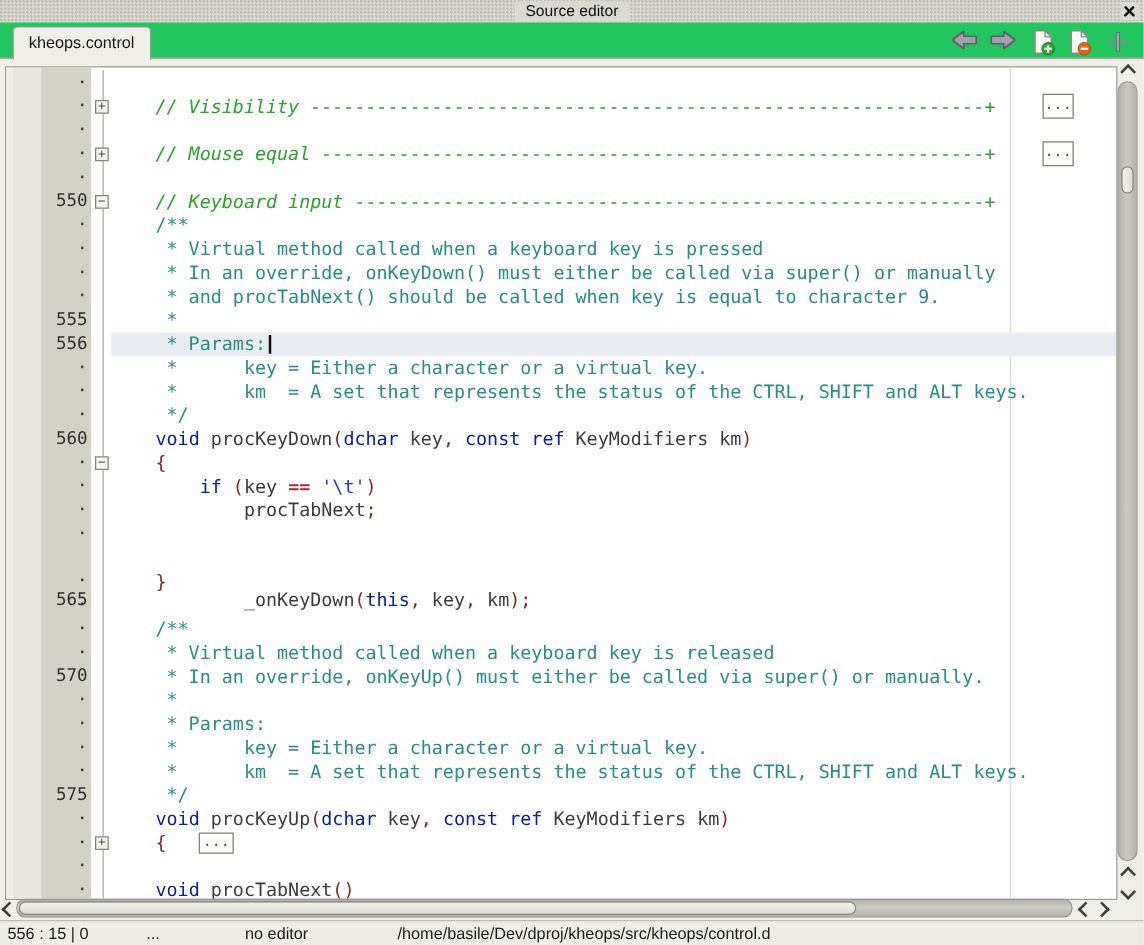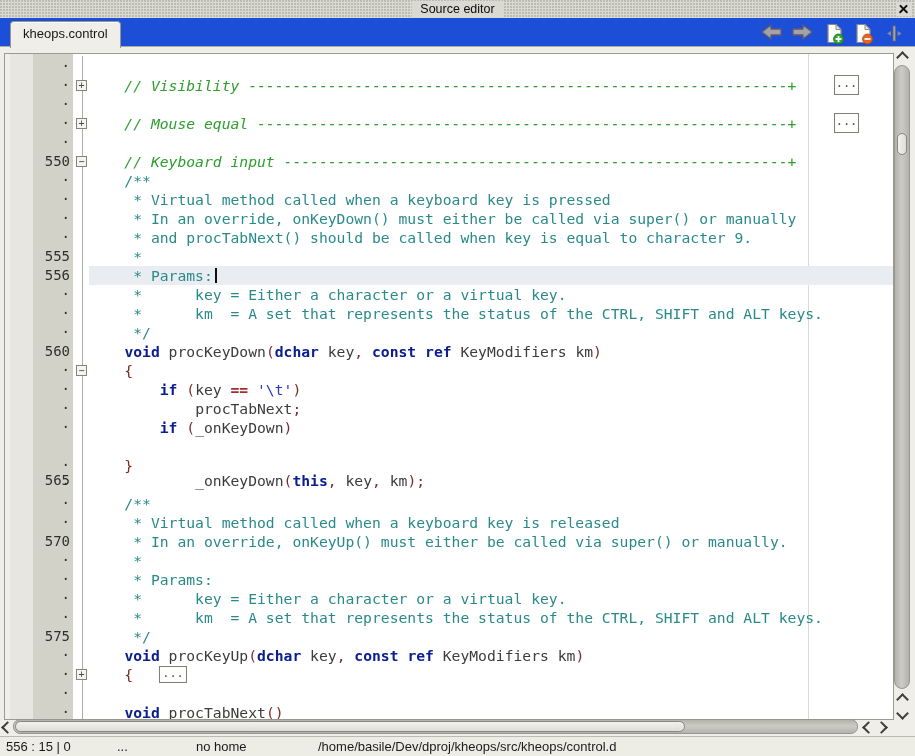--- a/index.html
+++ b/index.html
@@ -9,21 +9,21 @@
   
   #titlebar{position:absolute;left:0;top:0;width:100%;height:18px;background:#DBDAD2;
     background-image:radial-gradient(circle at 1px 1px,#BDBCB4 0.9px,rgba(0,0,0,0) 1.05px);
     background-size:3px 3px;}
   #title{position:absolute;left:50%;transform:translateX(-50%);top:1px;height:16px;
     line-height:16px;font-size:12.5px;color:#0a0a0a;background:#DBDAD2;padding:0 9px;}
   #closebtn{position:absolute;right:4px;top:2px;width:14px;height:14px;background:#DBDAD2;cursor:pointer;}
   #closebtn i{position:absolute;left:1px;top:6px;width:11px;height:2.4px;background:#111;border-radius:1px;}
   #closebtn i.a{transform:rotate(45deg);} #closebtn i.b{transform:rotate(-45deg);}
   
-  #tabbar{position:absolute;left:0;top:18px;width:100%;height:29px;background:#1d4ed8;
+  #tabbar{position:absolute;left:0;top:18px;width:100%;height:29px;background:#22c55e;
     border-bottom:1px solid #ABAAA3;box-sizing:border-box;}
   #tab{position:absolute;left:10px;top:3px;height:26px;background:#EFEEE8;
     border:1px solid #97968E;border-bottom:none;border-radius:4px 4px 0 0;
     padding:0 12px;line-height:24px;font-size:13px;color:#161616;
     box-shadow:inset 0 1px 0 #FBFAF6;}
   .tbtn{position:absolute;top:5px;width:24px;height:22px;cursor:pointer;}
   .tbtn svg{display:block;margin:auto;}
   #btn-back{left:760px;} #btn-fwd{left:790px;} #btn-new{left:823px;} #btn-close{left:852px;} #btn-split{left:882px;}
   
   #edframe{position:absolute;left:4px;top:53px;width:888px;height:665px;background:#fff;
@@ -37,21 +37,21 @@
   #rows{position:absolute;left:0;top:0;right:0;bottom:0;z-index:2;}
   .crow{position:absolute;left:0;right:0;height:19px;}
   .band{position:absolute;left:84px;right:0;top:0;bottom:0;background:#E9EDF2;}
   .lnum{position:absolute;left:28px;width:37px;padding-right:2px;text-align:right;
     font:14px/19px "DejaVu Sans Mono",monospace;color:#2F2F2F;}
   .foldbox{position:absolute;left:71px;top:4px;width:11px;height:11px;box-sizing:border-box;
     border:1px solid #85847C;background:#F5F4EF;color:#4A4A46;
     font:10px/9px "DejaVu Sans Mono",monospace;text-align:center;cursor:pointer;}
   .ctext{position:absolute;left:84px;top:0;white-space:pre;
     font-family:"DejaVu Sans Mono",monospace;font-size:14.7px;line-height:19px;color:#3C3C3C;}
-  .tk-kw{color:var(--keyword);font-weight:bold;}
+  .tk-kw{color:var(--keyword);font-weight:normal;}
   .tk-id{color:var(--identifier);}
   .tk-pun{color:var(--punctuation);}
   .tk-op{color:var(--operator);font-weight:bold;}
   .tk-str{color:var(--string);}
   .tk-doc{color:var(--doc_comment);}
   .tk-com{color:var(--line_comment);font-style:italic;text-align:center;}
   .tk-ws{color:inherit;}
   .caret{position:absolute;left:210px;top:2px;width:2px;height:15px;background:#101010;}
   .foldell{position:absolute;box-sizing:border-box;border:1px solid #807F77;background:#FDFDFB;
     color:#55544F;text-align:center;font:12px/16px "DejaVu Sans Mono",monospace;cursor:pointer;}
@@ -223,21 +223,20 @@
         <div class="crow" style="top: 326px;">
           <span class="lnum">·</span>
           <span class="ctext"><span class="tk-ws">        </span><span class="tk-kw">if</span><span class="tk-ws"> </span><span class="tk-pun">(</span><span class="tk-id">key</span><span class="tk-ws"> </span><span class="tk-op">==</span><span class="tk-ws"> </span><span class="tk-str">'\t'</span><span class="tk-pun">)</span></span>
         </div>
         <div class="crow" style="top: 345px;">
           <span class="lnum">·</span>
           <span class="ctext"><span class="tk-ws">            </span><span class="tk-id">procTabNext</span><span class="tk-pun">;</span></span>
         </div>
         <div class="crow" style="top: 364px;">
           <span class="lnum">·</span>
-          <span class="ctext"><span class="tk-ws">        </span><span class="tk-kw">if</span><span class="tk-ws"> </span><span class="tk-pun">(</span><span class="tk-id">_onKeyDown</span><span class="tk-pun">)</span></span>
         </div>
         <div class="crow" style="top: 383px; margin-top: 34px;">
           <span class="lnum">565</span>
           <span class="ctext"><span class="tk-ws">            </span><span class="tk-id">_onKeyDown</span><span class="tk-pun">(</span><span class="tk-kw">this</span><span class="tk-pun">,</span><span class="tk-ws"> </span><span class="tk-id">key</span><span class="tk-pun">,</span><span class="tk-ws"> </span><span class="tk-id">km</span><span class="tk-pun">);</span></span>
         </div>
         <div class="crow" style="top: 402px;">
           <span class="lnum">·</span>
           <span class="ctext"><span class="tk-pun">    }</span></span>
         </div>
         <div class="crow" style="top: 421px;">
@@ -323,17 +322,17 @@
         <span class="chev left"></span>
       </span>
     <span class="hstep" id="hright">
         <span class="chev right"></span>
       </span>
   </div>
 
   <div id="statusbar">
     <span id="st-caret">556 : 15 | 0</span>
     <span id="st-dots">...</span>
-    <span id="st-macro">no home</span>
+    <span id="st-macro">no editor</span>
     <span id="st-path">/home/basile/Dev/dproj/kheops/src/kheops/control.d</span>
   </div>
 
 </div>
 
 </body></html>

